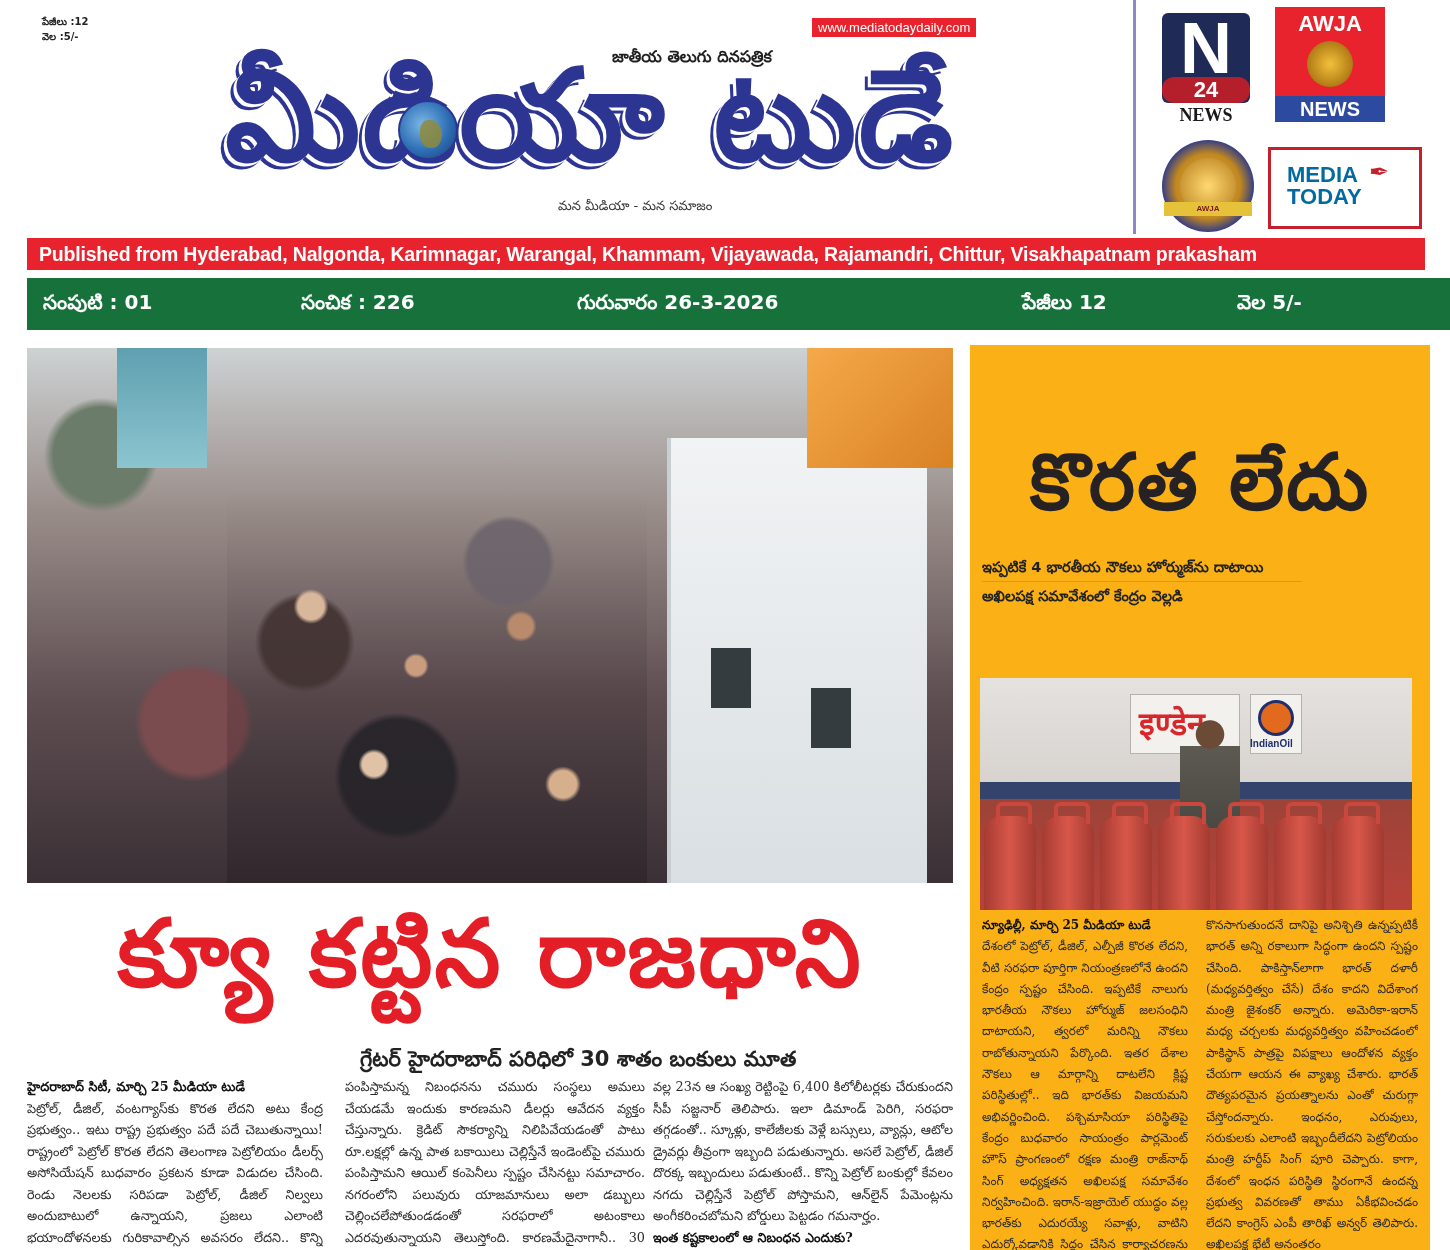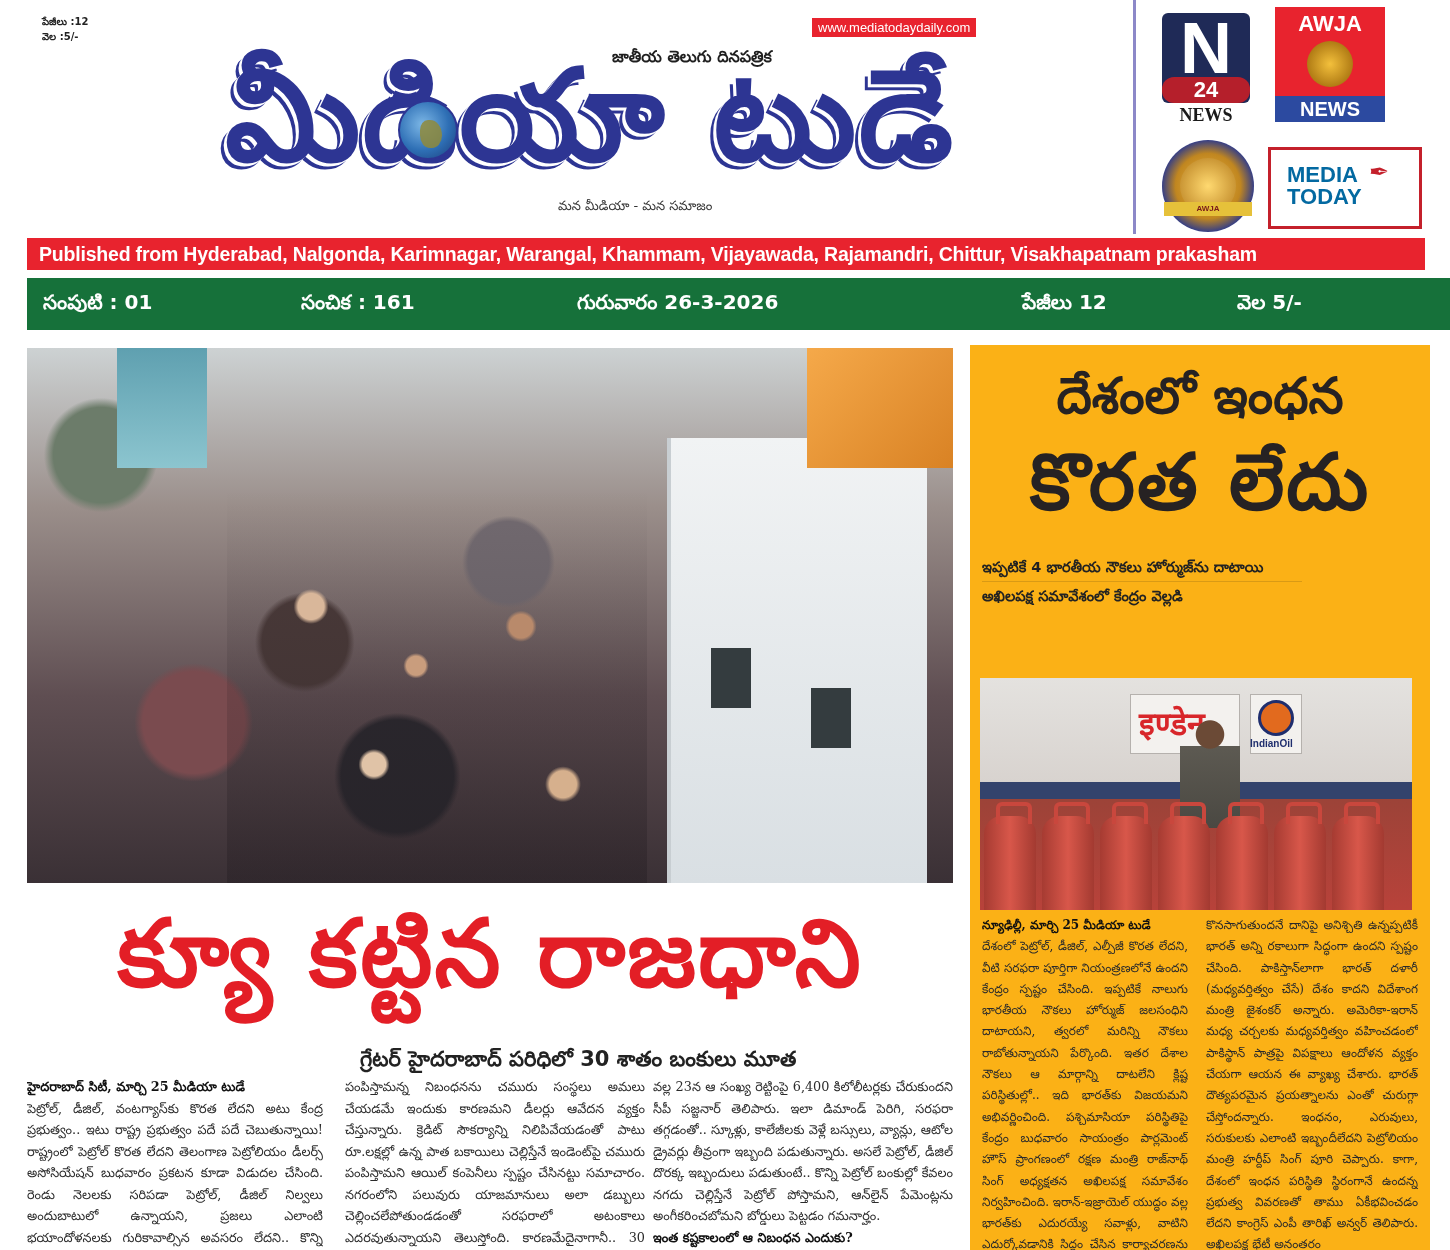--- a/index.html
+++ b/index.html
@@ -134,21 +134,21 @@
       <div>MEDIA</div>
       <div>TODAY</div>
     </div>
     <div class="mt-icon">✒</div>
   </div>
 </div>
 
 <div class="pub-bar">Published from Hyderabad, Nalgonda, Karimnagar, Warangal, Khammam, Vijayawada, Rajamandri, Chittur, Visakhapatnam prakasham</div>
 <div class="info-bar">
   <span style="left:16px">సంపుటి : 01</span>
-  <span style="left:274px">సంచిక : 161</span>
+  <span style="left:274px">సంచిక : 226</span>
   <span style="left:550px">గురువారం 26-3-2026</span>
   <span style="left:995px">పేజీలు   12</span>
   <span style="left:1210px">వెల  5/-</span>
 </div>
 
 <div class="lead-photo">
   <div class="canopy"></div>
   <div class="crowd-a"></div>
   <div class="pump">
     <div class="pump-screen"></div>
@@ -167,21 +167,20 @@
 <div class="body-col col2">
   <div>పంపిస్తామన్న నిబంధనను చమురు సంస్థలు అమలు చేయడమే ఇందుకు కారణమని డీలర్లు ఆవేదన వ్యక్తం చేస్తున్నారు. క్రెడిట్ సౌకర్యాన్ని నిలిపివేయడంతో పాటు రూ.లక్షల్లో ఉన్న పాత బకాయిలు చెల్లిస్తేనే ఇండెంట్‌పై చమురు పంపిస్తామని ఆయిల్ కంపెనీలు స్పష్టం చేసినట్టు సమాచారం. నగరంలోని పలువురు యాజమానులు అలా డబ్బులు చెల్లించలేపోతుండడంతో సరఫరాలో అటంకాలు ఎదరవుతున్నాయని తెలుస్తోంది. కారణమేదైనాగానీ.. 30 శాతం బంకులు మూతబడ్డంతో మిగతా 70 శాతం బంకులపై దాదాపు 50 శాతం మేర</div>
 </div>
 <div class="body-col col3">
   <div>వల్ల 23న ఆ సంఖ్య రెట్టింపై 6,400 కిలోలీటర్లకు చేరుకుందని సీపీ సజ్జనార్ తెలిపారు. ఇలా డిమాండ్ పెరిగి, సరఫరా తగ్గడంతో.. స్కూళ్లు, కాలేజీలకు వెళ్లే బస్సులు, వ్యాన్లు, ఆటోల డ్రైవర్లు తీవ్రంగా ఇబ్బంది పడుతున్నారు. అసలే పెట్రోల్, డీజిల్ దొరక్క ఇబ్బందులు పడుతుంటే.. కొన్ని పెట్రోల్ బంకుల్లో కేవలం నగదు చెల్లిస్తేనే పెట్రోల్ పోస్తామని, ఆన్‌లైన్ పేమెంట్లను అంగీకరించబోమని బోర్డులు పెట్టడం గమనార్హం.</div>
   <div class="subhead">ఇంత కష్టకాలంలో ఆ నిబంధన ఎందుకు?</div>
   <div>గుర్తుందా? విమాన పైలట్లకు అలసట తగ్గించడానికిగాను వారి</div>
 </div>
 
 <div class="side">
-  <div class="side-h1">దేశంలో ఇంధన</div>
   <div class="side-h2">కొరత లేదు</div>
   <div class="bullets">
     <div class="bullet">ఇప్పటికే 4 భారతీయ నౌకలు హోర్ముజ్‌ను దాటాయి</div>
     <div class="bullet">అఖిలపక్ష సమావేశంలో కేంద్రం వెల్లడి</div>
   </div>
   <div class="side-photo">
     <div class="label l1">
         <span>इण्डेन</span>
       </div>
     <div class="label l2"></div>

